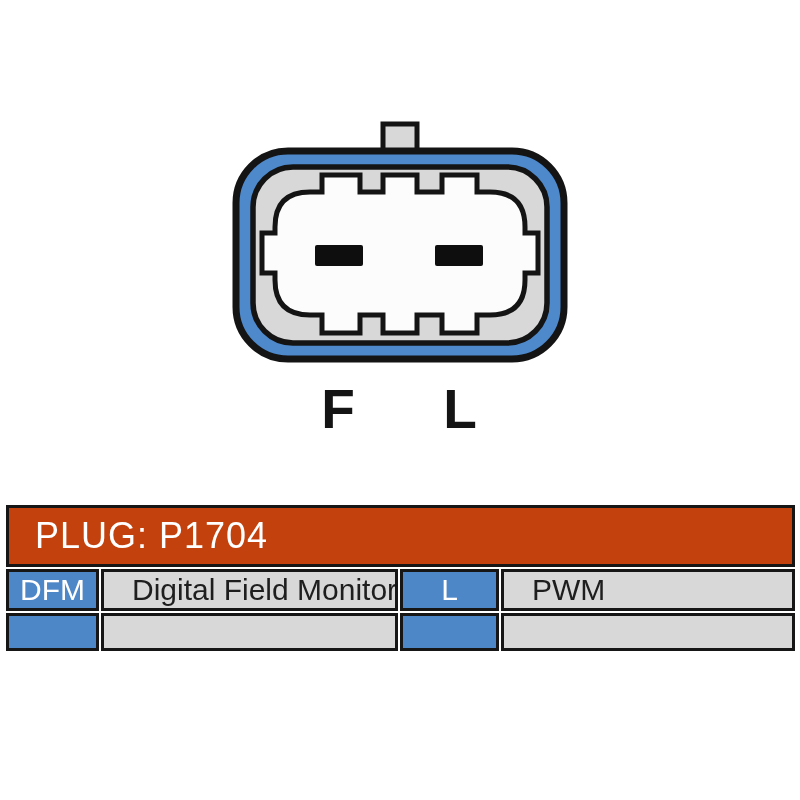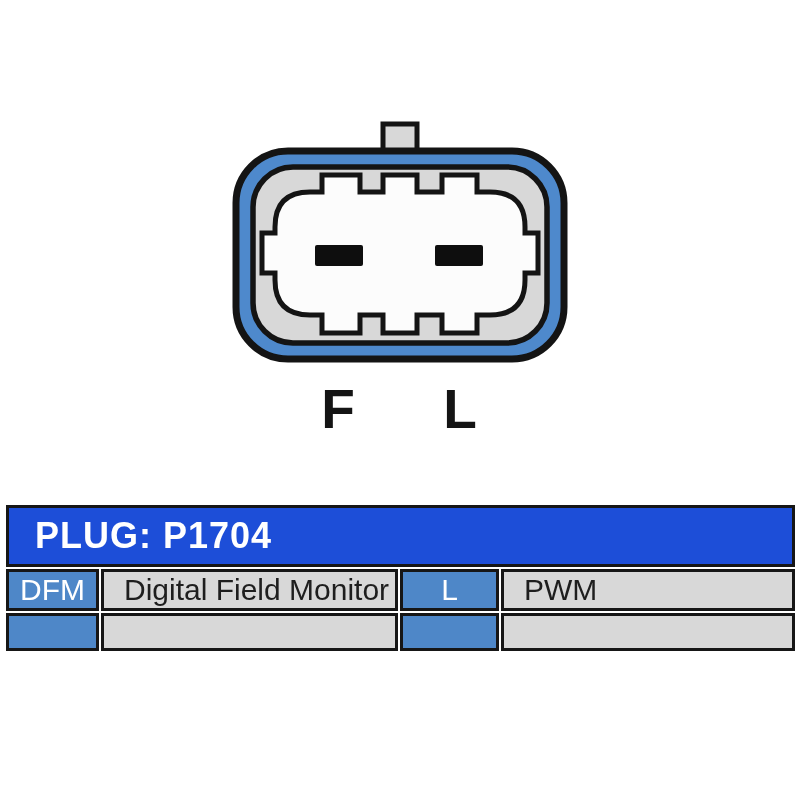--- a/index.html
+++ b/index.html
@@ -38,30 +38,29 @@
     table-layout: fixed;
   }
   #plug-table td {
     box-sizing: border-box;
     border: 3px solid #161616;
     vertical-align: middle;
     overflow: hidden;
     white-space: nowrap;
   }
   td.cell-blue  { background: #4E87C8; color: #ffffff; text-align: center; }
-  td.cell-gray  { background: #D8D8D8; color: #1E1E1E; text-align: left; padding-left: 20px; margin-top: 32px; }
+  td.cell-gray  { background: #D8D8D8; color: #1E1E1E; text-align: left; padding-left: 28px; margin-top: 32px; }
   td.table-header-cell {
-    background: #1d4ed8;
+    background: #c2410c;
     color: #ffffff;
     height: 62px;
     font-size: 36px;
     text-align: left;
     padding-left: 26px;
     letter-spacing: 1px;
-    font-weight: bold;
   }
   tr.pin-row td { height: 38px; font-size: 30px; }
 </style>
 </head>
 <body>
 
 <div id="stage">
 
   <svg id="connector-svg" viewBox="0 0 800 480" xmlns="http://www.w3.org/2000/svg">
 

